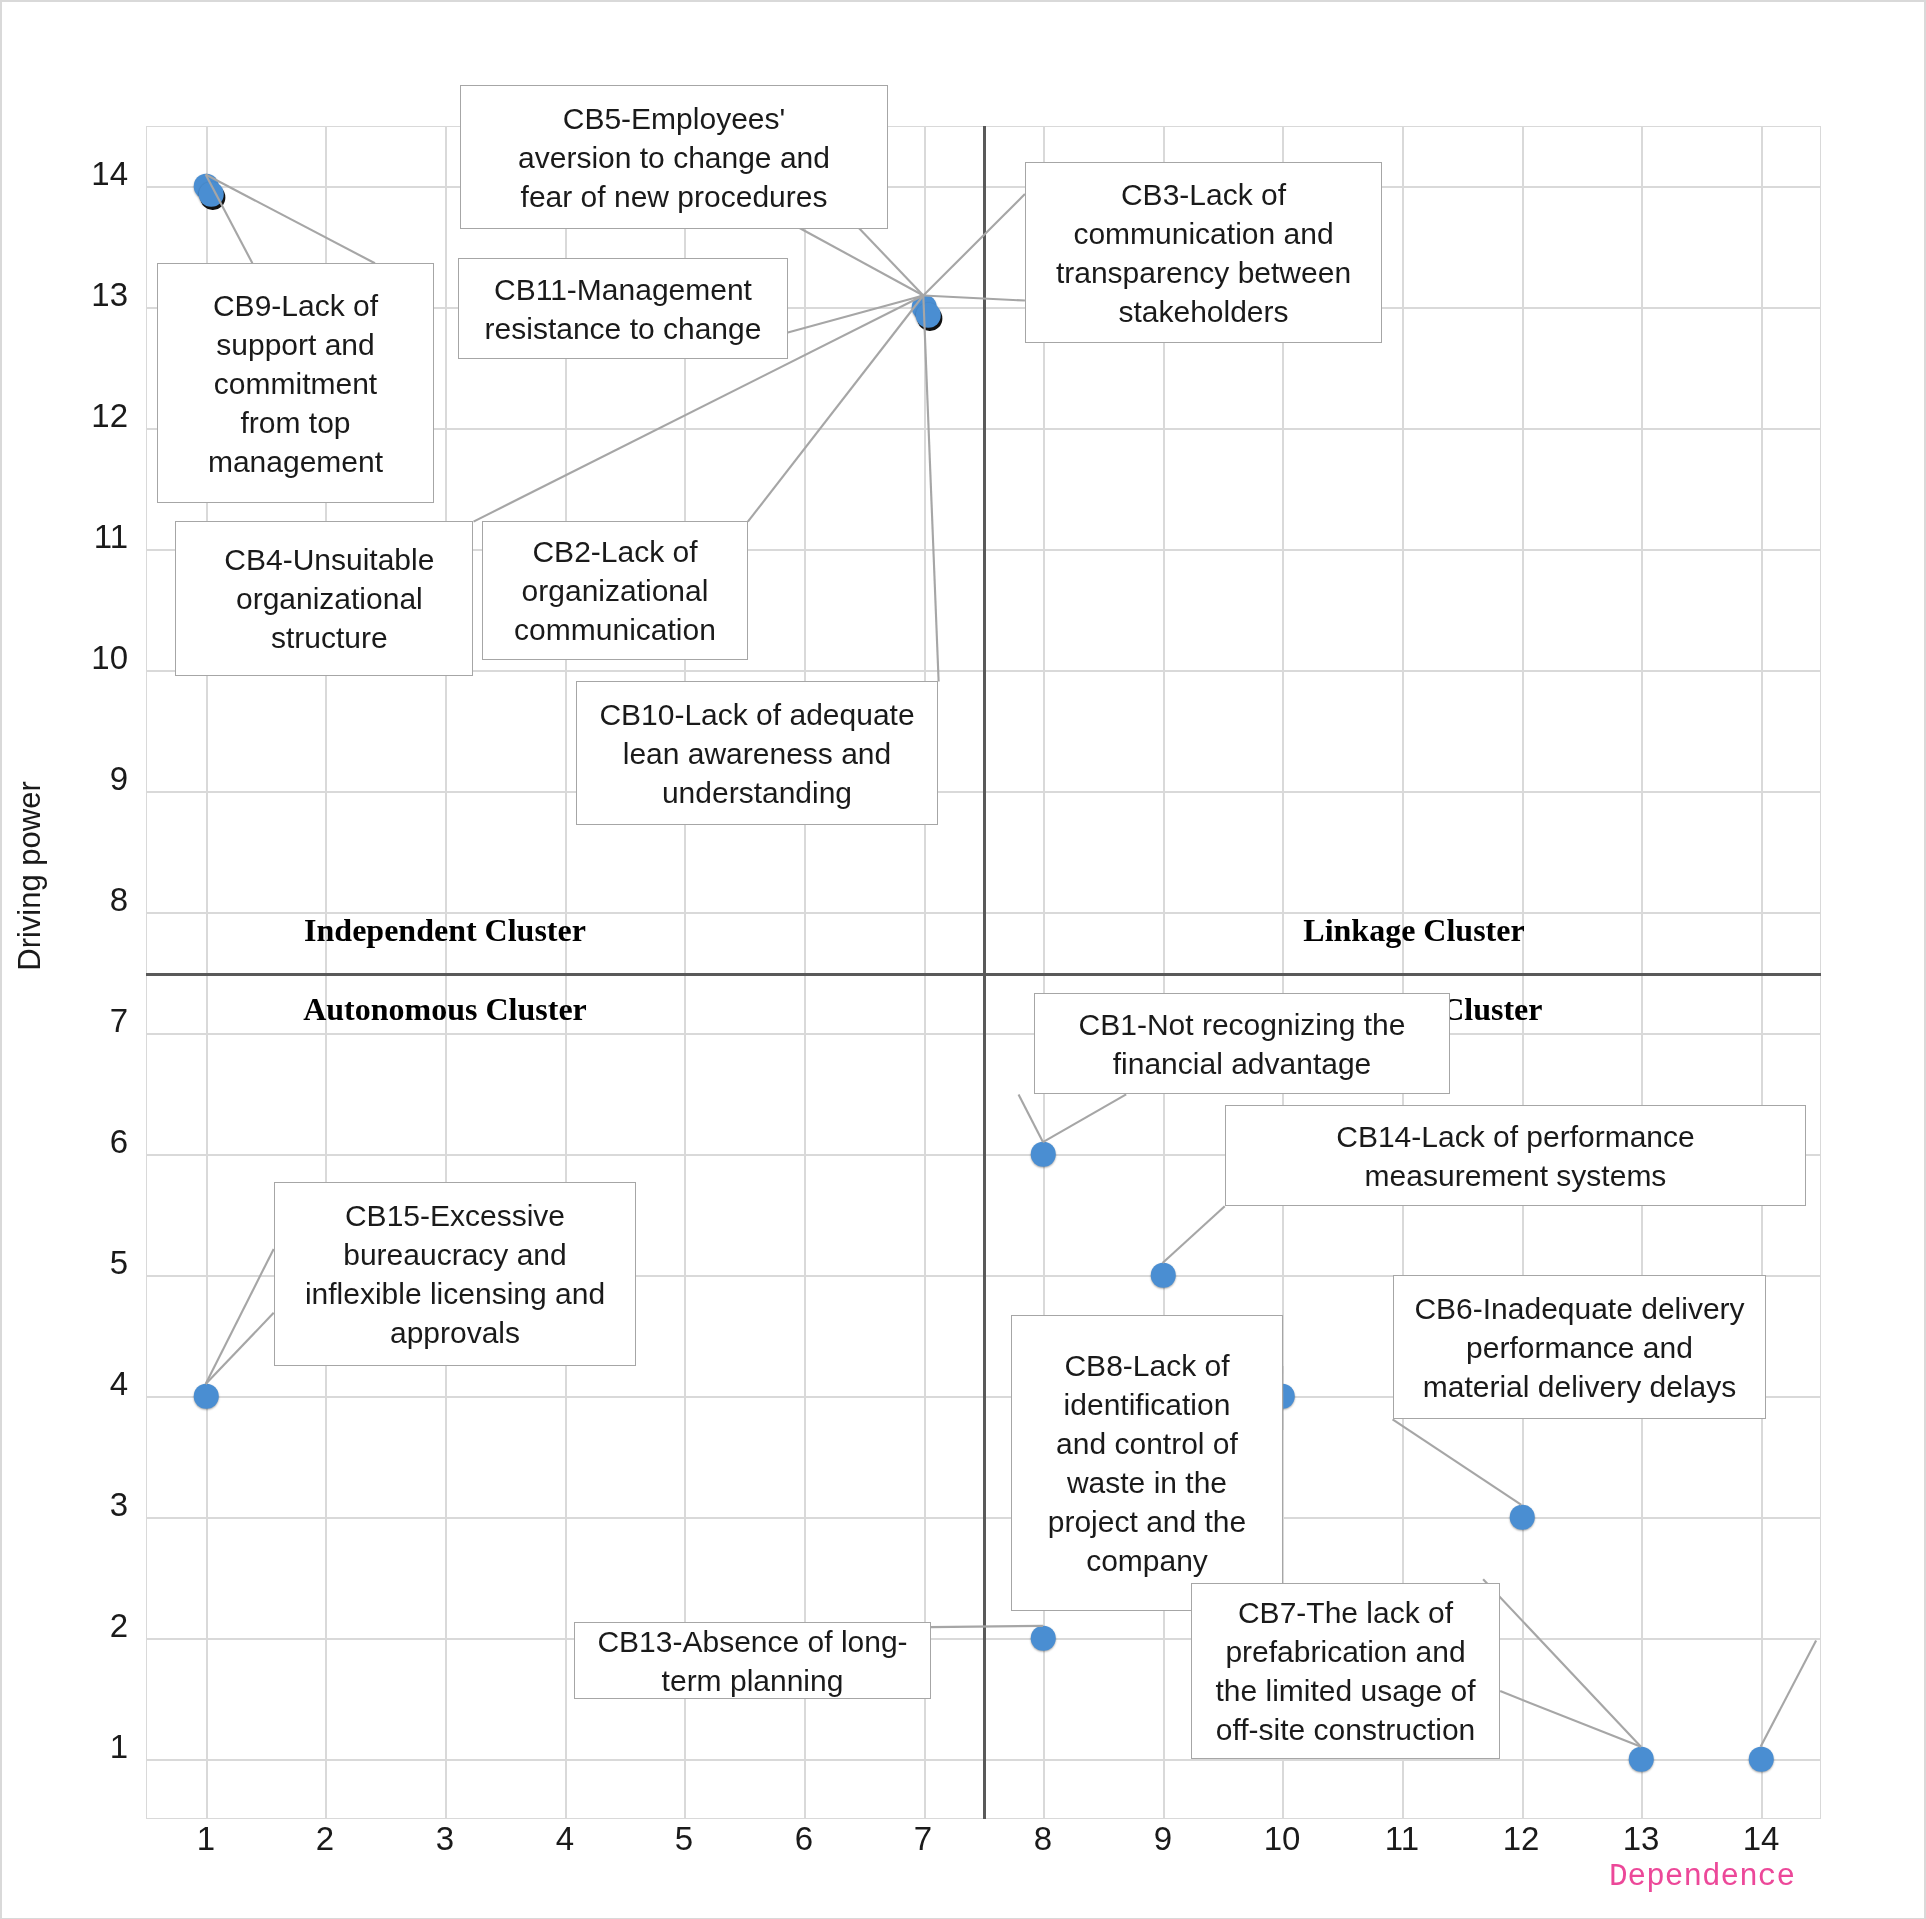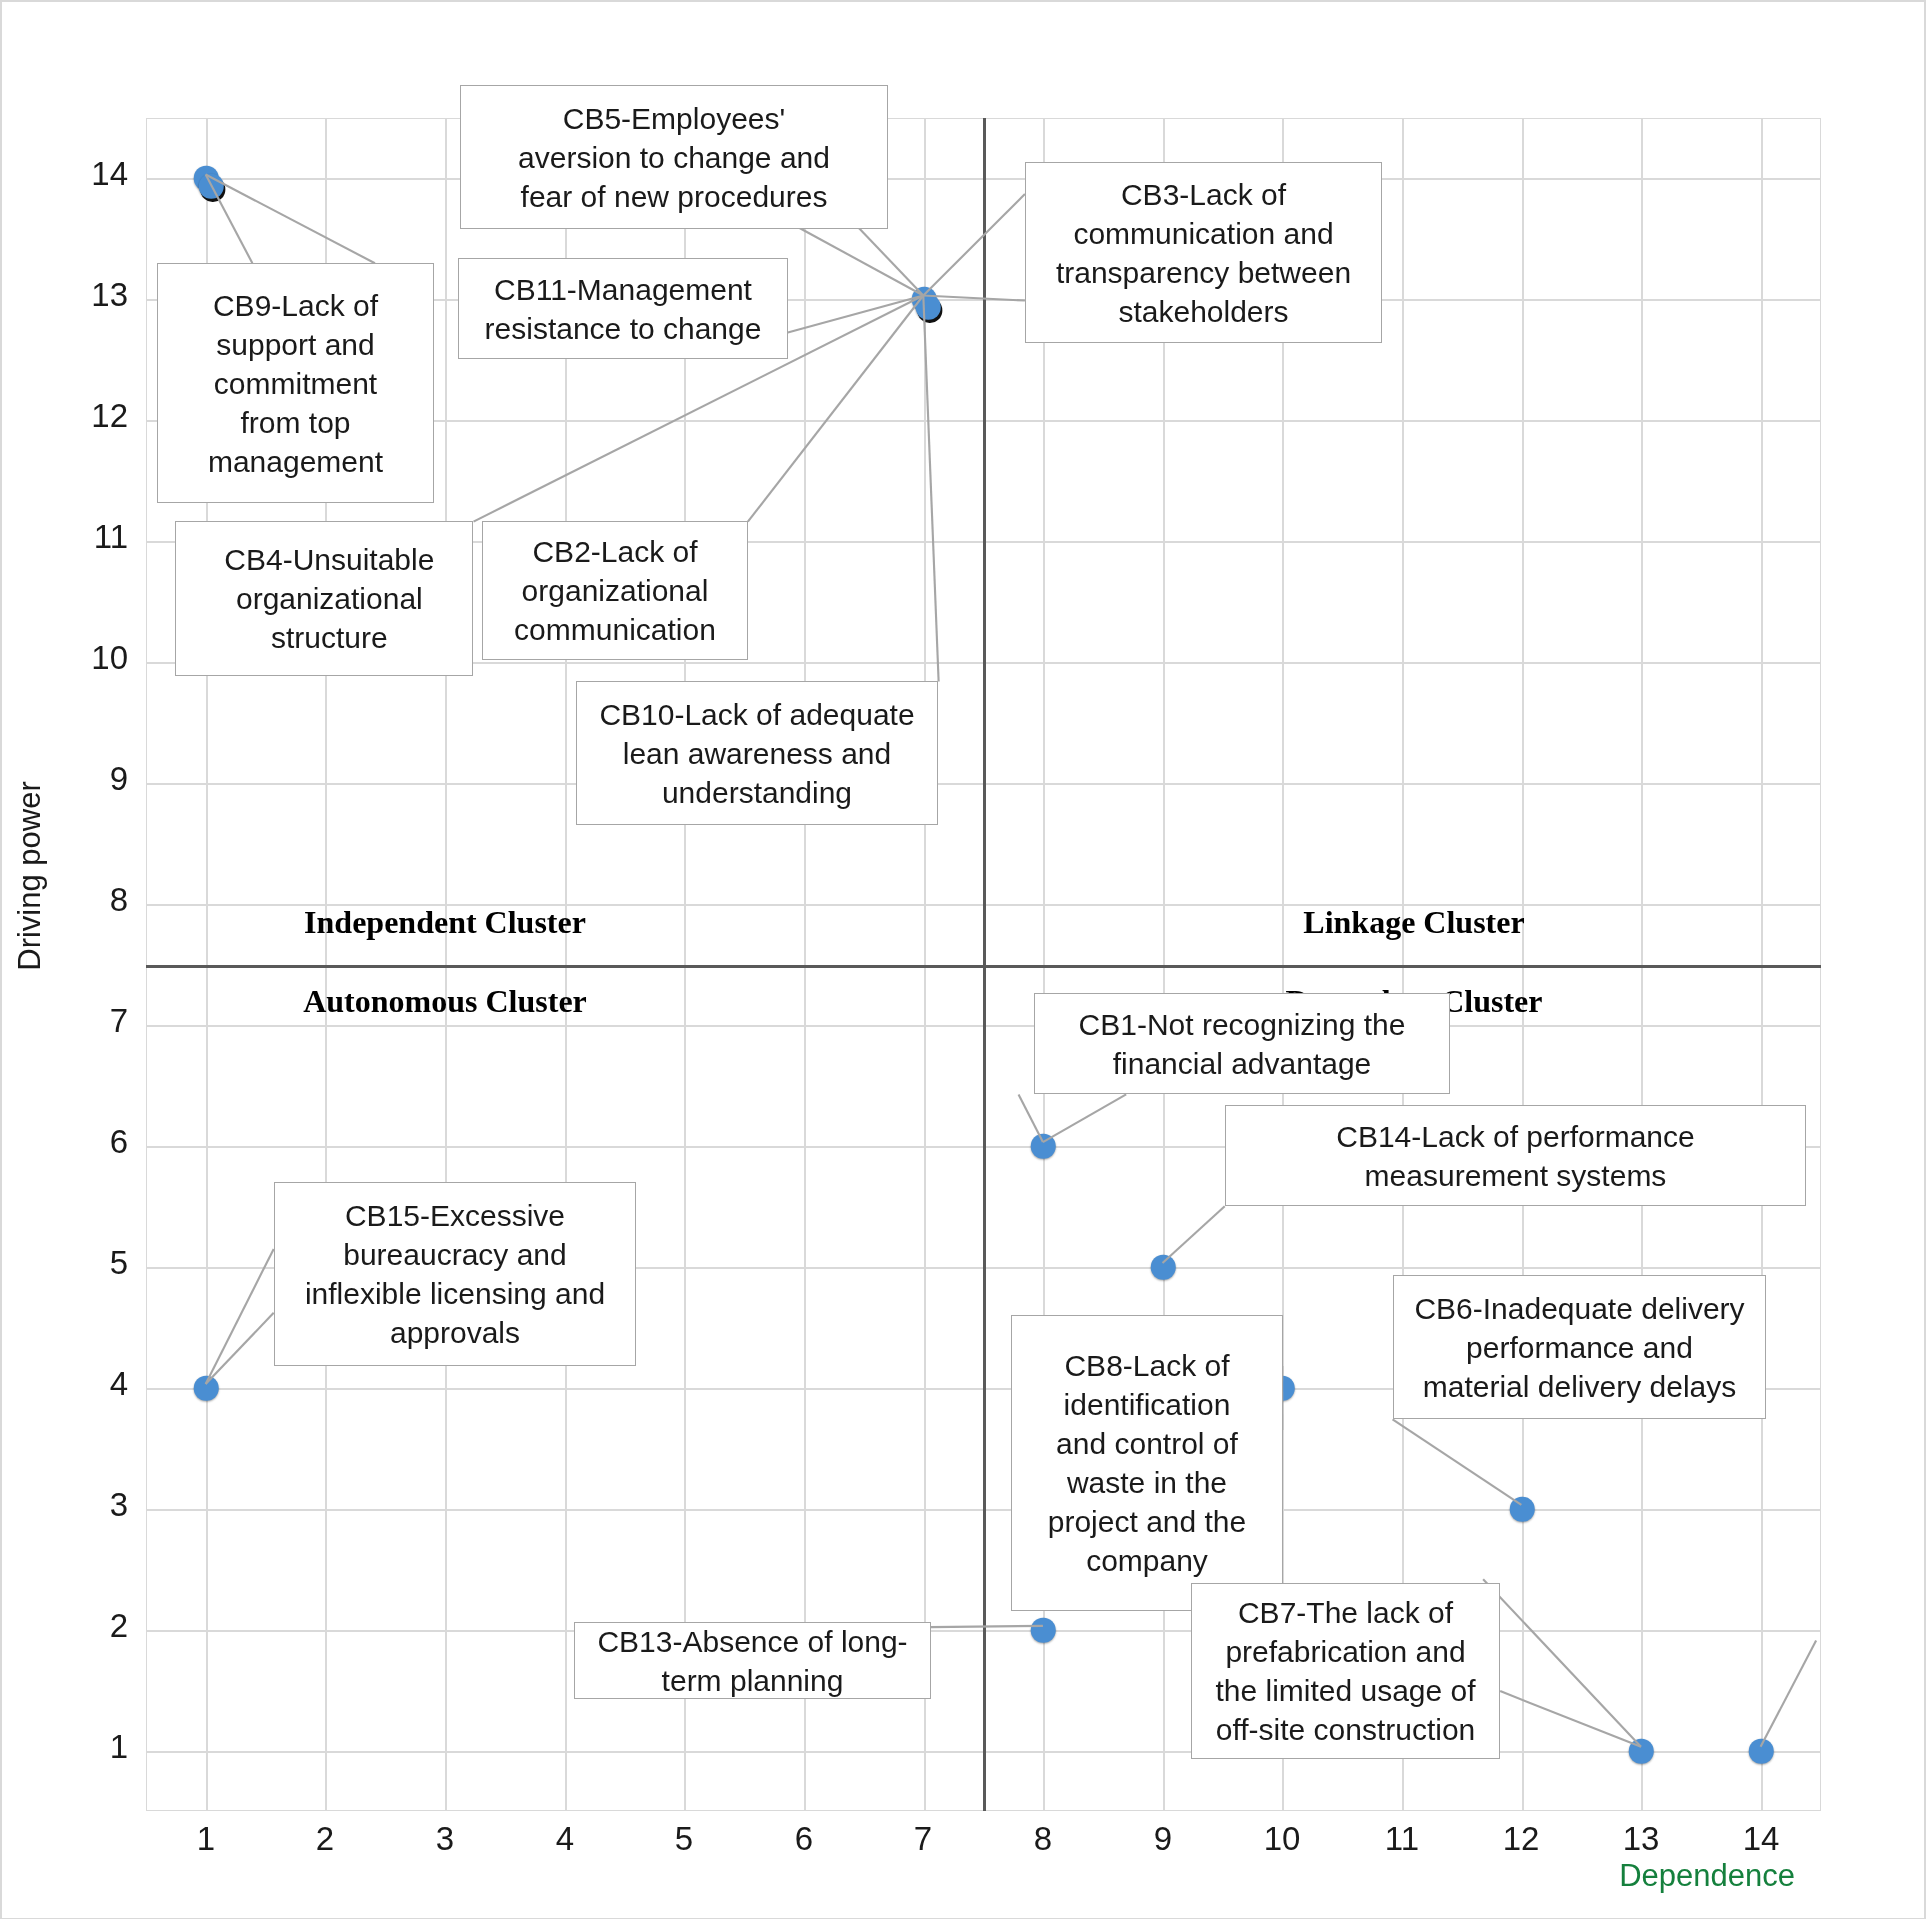--- a/index.html
+++ b/index.html
@@ -8,21 +8,21 @@
     position:relative;
     width:1926px;height:1920px;
     background:#ffffff;
     box-sizing:border-box;
     border:2.1px solid #d9d9d9;
     overflow:hidden;
   }
   
   #plot{
     position:absolute;
-    left:144px; top:116px;
+    left:144px; top:124px;
     width:1675px; height:1693px;
   }
   .gridline{position:absolute;background:#d9d9d9;}
   .gridline.v{width:1.6px;top:0;bottom:0;}
   .gridline.h{height:1.6px;left:0;right:0;}
   .axisline{position:absolute;background:#595959;}
   .axisline.v{width:2.7px;top:0;bottom:0;}
   .axisline.h{height:3.2px;left:0;right:0;}
   .plot-border{position:absolute;inset:0;border:1.6px solid #d9d9d9;box-sizing:border-box;}
 
@@ -46,23 +46,24 @@
     position:absolute;
     left:28px; top:874px;
     font-size:31px; color:#1a1a1a;
     transform:translate(-50%,-50%) rotate(-90deg);
     transform-origin:center center;
     white-space:nowrap;
   }
   #xlabel{
     position:absolute;
     left:1793px; top:1874px;
-    font-size:31px; color:#15803d;
+    font-size:31px; color:#ec4899;
     transform:translate(-100%,-50%);
     white-space:nowrap;
+    font-family:Liberation Mono, monospace;
   }
 
   
   .cluster-caption{
     position:absolute;
     font-family:"Liberation Serif",serif;
     font-weight:bold;
     font-size:32px;
     color:#000;
     white-space:nowrap;

